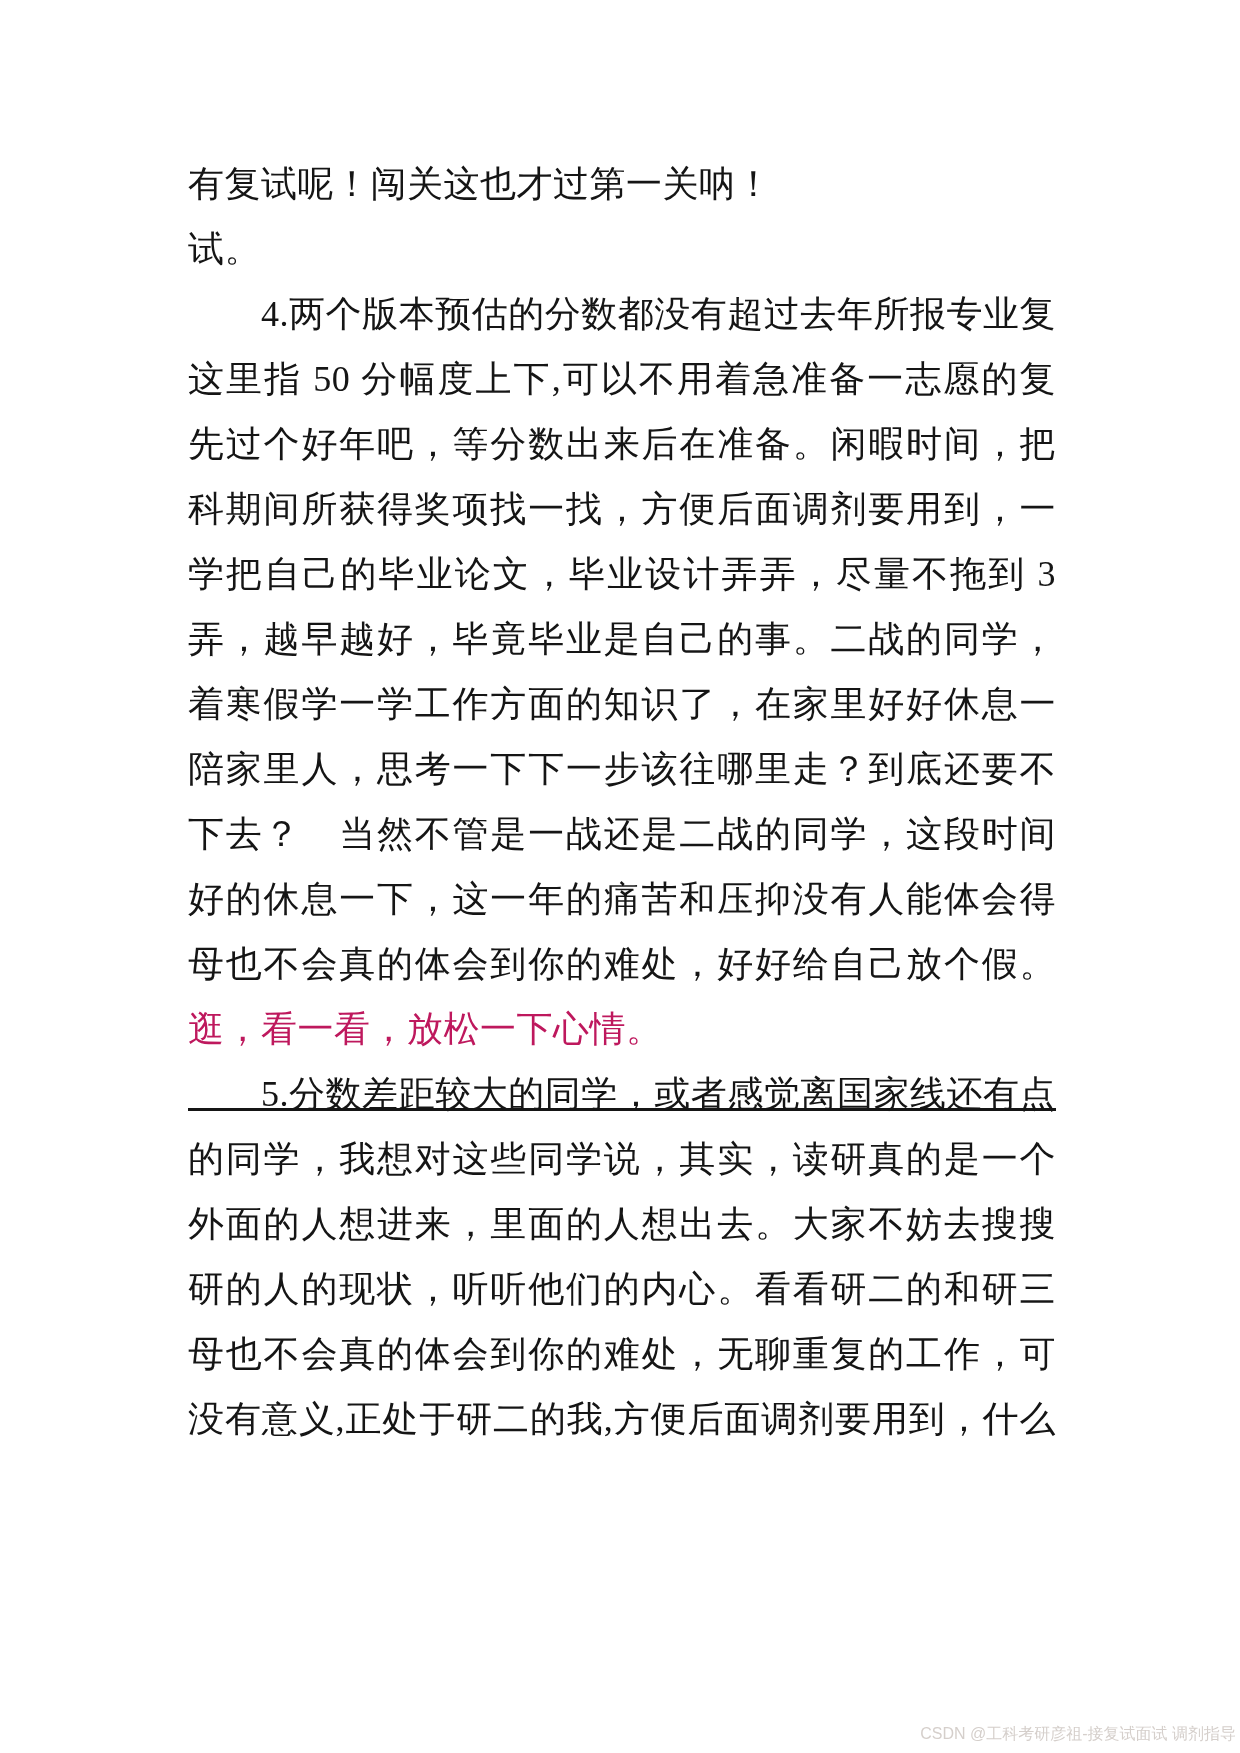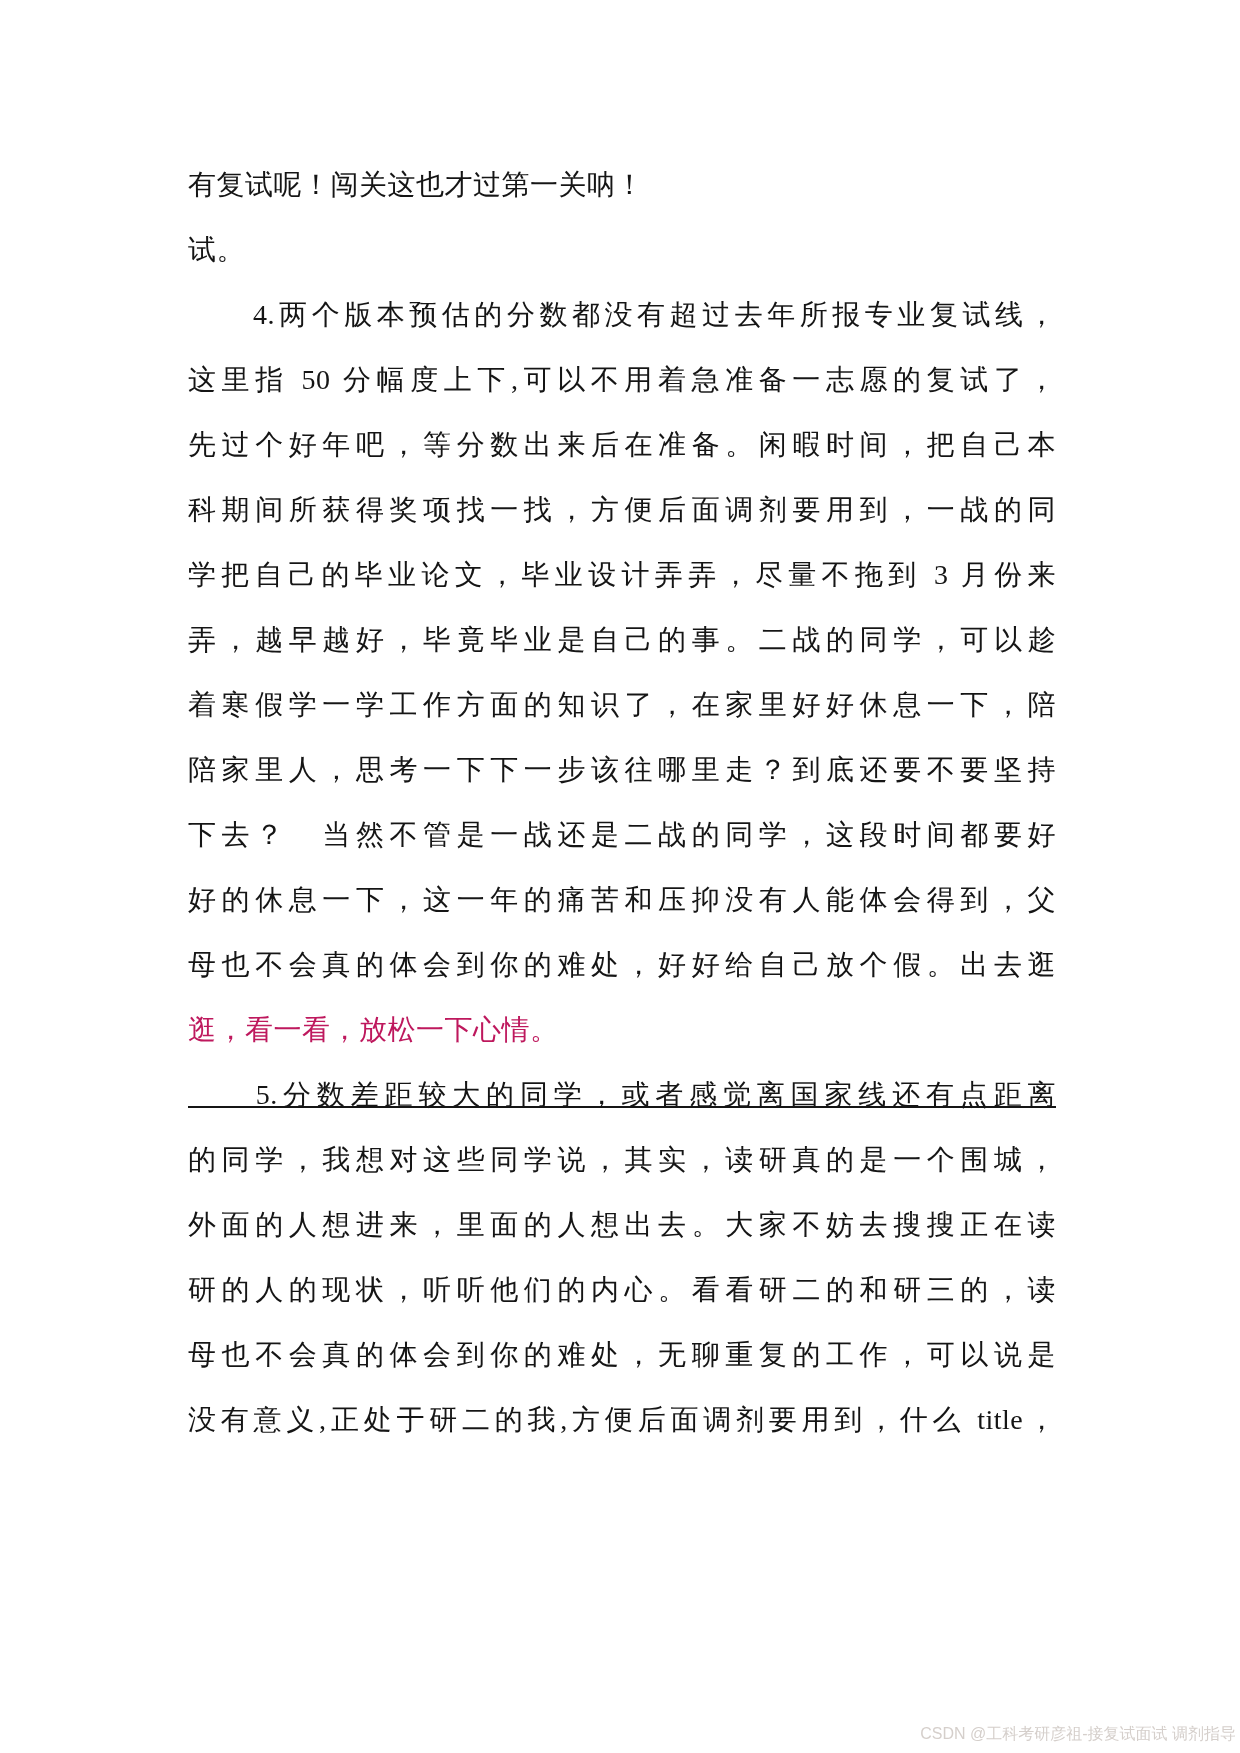--- a/index.html
+++ b/index.html
@@ -16,21 +16,21 @@
   }
   .page {
     position: absolute;
     left: 188px;
     top: 152px;
     width: 868px;
   }
   .line {
     height: 65px;
     line-height: 65px;
-    font-size: 28px;
+    font-size: 36px;
     color: #151515;
     text-align: justify;
     text-align-last: justify;
     overflow: hidden;
     letter-spacing: 0.5px;
   }
   .line.para-end {
     text-align-last: left;
   }
   .watermark {

